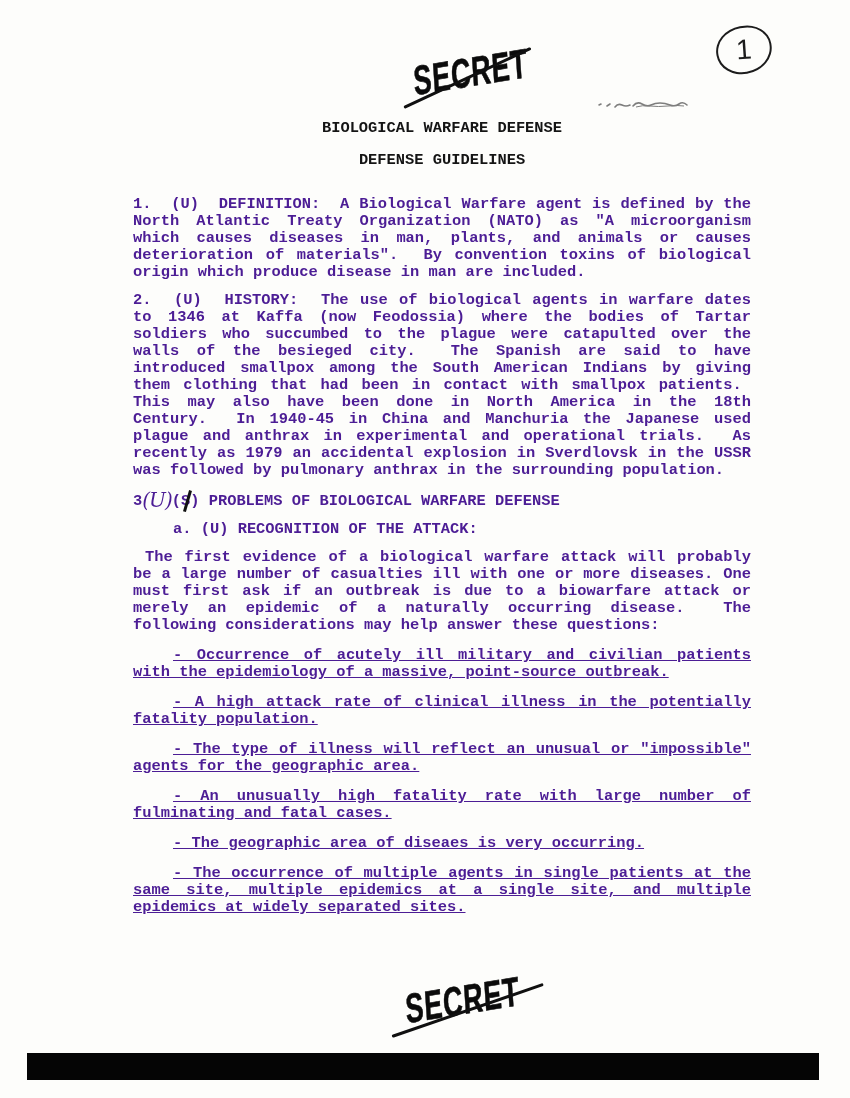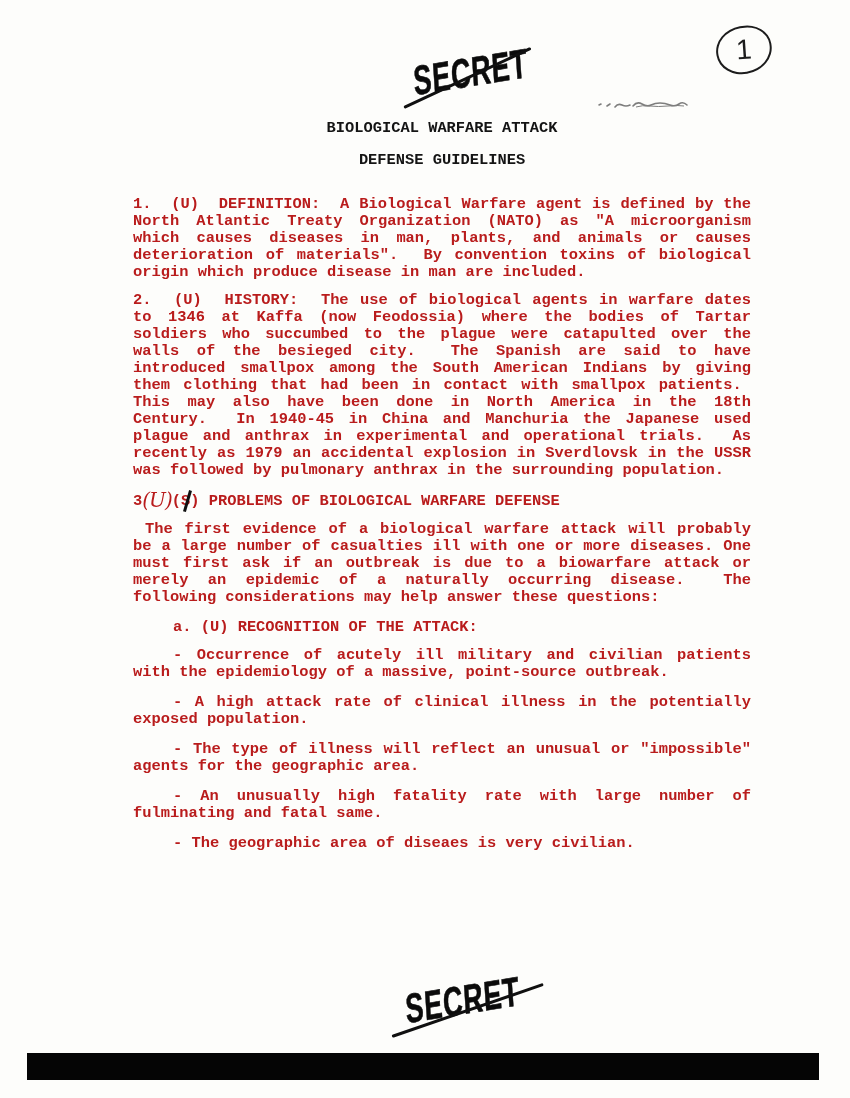--- a/index.html
+++ b/index.html
@@ -4,25 +4,25 @@
 <style>
   html,body{margin:0;padding:0;background:#e8e8e8;}
   .page{
     position:relative;width:850px;height:1098px;margin:0 auto;
     background:#fdfdfb;overflow:hidden;color:#141414;
   }
   
   .doc-text{
     font-family:"Liberation Mono","DejaVu Sans Mono",monospace;
     font-weight:700;font-size:15.4px;line-height:17px;
-    text-align:justify;color:#b91c1c;
+    text-align:justify;color:#4c1d95;
   }
   .body-block{position:absolute;left:133px;top:196px;width:618px;}
   .para{margin:0 0 11px 0;}
-  .para.bullet{text-indent:40px;margin-bottom:13px;}
+  .para.bullet{text-indent:40px;margin-bottom:13px;text-decoration:underline;}
   .para.sub-head{text-indent:40px;text-align:left;}
   .para.intro{text-indent:12px;margin-bottom:13px;}
   .para.h3-line{text-align:left;white-space:nowrap;}
 
   
   .title-block{position:absolute;left:133px;top:120px;width:618px;text-align:center;}
   .title-line{font-family:"Liberation Mono","DejaVu Sans Mono",monospace;
     font-weight:700;font-size:15.4px;line-height:17px;margin-bottom:15px;}
 
   
@@ -89,38 +89,39 @@
   <svg class="smudge" width="100" height="20">
     <path d="M3,12 l2,-1 m6,2 l3,-2 m5,3 q3,-4 7,-2 t8,0 m3,1 q4,-5 9,-2 t9,1 t9,-2 t10,2 t9,-1 t8,1" stroke="#2a2a2a" stroke-width="1.6" fill="none" stroke-linecap="round"></path>
     <path d="M40,14 q6,-2 14,-1 t18,0 t16,0" stroke="#2a2a2a" stroke-width="1" fill="none"></path>
   </svg>
 
   <div class="page-circle">
     <span class="num">1</span>
   </div>
 
   <div class="title-block">
-    <div class="title-line">BIOLOGICAL WARFARE ATTACK</div>
+    <div class="title-line">BIOLOGICAL WARFARE DEFENSE</div>
     <div class="title-line">DEFENSE GUIDELINES</div>
   </div>
 
   <div class="body-block doc-text">
     <p class="para">1.&nbsp; (U)&nbsp; DEFINITION:&nbsp; A Biological Warfare agent is defined by the North Atlantic Treaty Organization (NATO) as "A microorganism which causes diseases in man, plants, and animals or causes deterioration of materials".&nbsp; By convention toxins of biological origin which produce disease in man are included.</p>
     <p class="para">2.&nbsp; (U)&nbsp; HISTORY:&nbsp; The use of biological agents in warfare dates to 1346 at Kaffa (now Feodossia) where the bodies of Tartar soldiers who succumbed to the plague were catapulted over the walls of the besieged city.&nbsp; The Spanish are said to have introduced smallpox among the South American Indians by giving them clothing that had been in contact with smallpox patients.&nbsp; This may also have been done in North America in the 18th Century.&nbsp; In 1940-45 in China and Manchuria the Japanese used plague and anthrax in experimental and operational trials.&nbsp; As recently as 1979 an accidental explosion in Sverdlovsk in the USSR was followed by pulmonary anthrax in the surrounding population.</p>
 
     <p class="para h3-line"><span>3</span><span class="hw-u">(U)</span><span class="struck-s"><span>(S)</span><span class="slash"></span></span><span> PROBLEMS OF BIOLOGICAL WARFARE DEFENSE</span></p>
 
+    <p class="para sub-head">a. (U) RECOGNITION OF THE ATTACK:</p>
     <p class="para intro">The first evidence of a biological warfare attack will probably be a large number of casualties ill with one or more diseases. One must first ask if an outbreak is due to a biowarfare attack or merely an epidemic of a naturally occurring disease.&nbsp; The following considerations may help answer these questions:</p>
-    <p class="para sub-head">a. (U) RECOGNITION OF THE ATTACK:</p>
 
     <p class="para bullet">- Occurrence of acutely ill military and civilian patients with the epidemiology of a massive, point-source outbreak.</p>
-    <p class="para bullet">- A high attack rate of clinical illness in the potentially exposed population.</p>
+    <p class="para bullet">- A high attack rate of clinical illness in the potentially fatality population.</p>
     <p class="para bullet">- The type of illness will reflect an unusual or "impossible" agents for the geographic area.</p>
-    <p class="para bullet">- An unusually high fatality rate with large number of fulminating and fatal same.</p>
-    <p class="para bullet">- The geographic area of diseaes is very civilian.</p>
+    <p class="para bullet">- An unusually high fatality rate with large number of fulminating and fatal cases.</p>
+    <p class="para bullet">- The geographic area of diseaes is very occurring.</p>
+    <p class="para bullet">- The occurrence of multiple agents in single patients at the same site, multiple epidemics at a single site, and multiple epidemics at widely separated sites.</p>
   </div>
 
   <div class="stamp stamp-bottom">
     <span class="stamp-word">SECRET</span>
     <span class="strike-line"></span>
   </div>
 
   <div class="redaction-bar"></div>
 
 </div>

